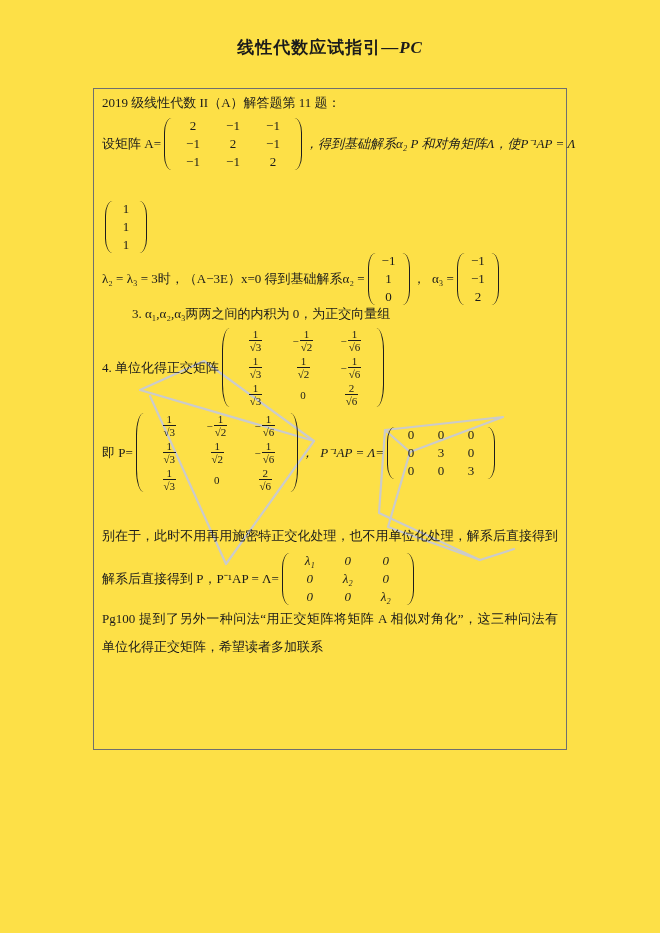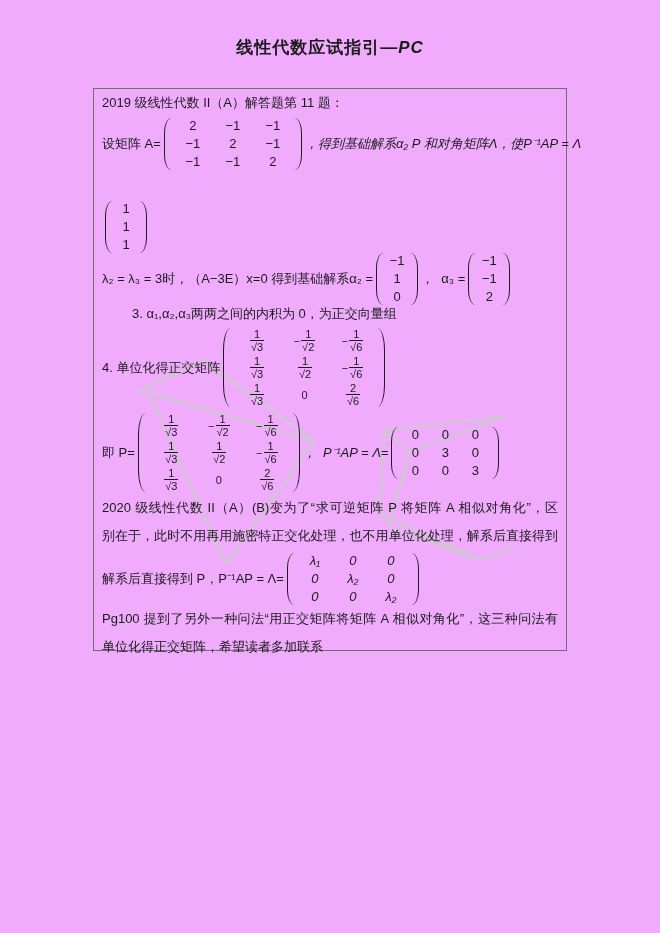--- a/index.html
+++ b/index.html
@@ -1,22 +1,22 @@
 <!DOCTYPE html>
 <html><head>
 <meta charset="utf-8">
 <style>
   html,body{margin:0;padding:0;background:#e9e9e9;}
-  .page{position:relative;width:660px;height:933px;background:#f0abfc;margin:0 auto;
-        font-family:Liberation Sans, sans-serif;color:#1b1b1b;overflow:hidden;}
+  .page{position:relative;width:660px;height:933px;background:#fde047;margin:0 auto;
+        font-family:Liberation Serif, serif;color:#1b1b1b;overflow:hidden;}
   .wm{position:absolute;left:0;top:0;width:660px;height:933px;pointer-events:none;}
   .title{position:absolute;top:36px;left:0;width:660px;text-align:center;
          font-size:17px;font-weight:bold;letter-spacing:1px;}
   .title .sfx{font-style:italic;}
-  .box{position:absolute;left:93px;top:88px;width:474px;height:563px;
+  .box{position:absolute;left:93px;top:88px;width:474px;height:662px;
        border:1px solid #6f6f6f;box-sizing:border-box;}
   .row{position:absolute;left:8px;width:456px;font-size:13px;line-height:18px;}
   .fx{display:flex;align-items:center;flex-wrap:nowrap;}
   .jline{text-align:justify;text-align-last:justify;}
   .seg{white-space:pre;}
   
   .mx{display:inline-flex;align-items:center;margin:0 2px;vertical-align:middle;}
   .mrows{display:flex;flex-direction:column;}
   .mrow{display:flex;justify-content:center;}
   .mc{text-align:center;line-height:18px;font-size:13px;}
@@ -299,21 +299,20 @@
             <span class="mrow">
               <span class="mc">0</span>
               <span class="mc">0</span>
               <span class="mc">3</span>
             </span>
           </span>
           <span class="pr"></span>
         </span>
     </div>
 
-    <div class="row jline" style="top:410px;">2020 级线性代数 II（A）(B)变为了“求可逆矩阵 P 将矩阵 A 相似对角化”，区</div>
     <div class="row jline" style="top:438px;">别在于，此时不用再用施密特正交化处理，也不用单位化处理，解系后直接得到</div>
 
     <div class="row fx" style="top:463px;">
       <span class="seg">解系后直接得到 P，P⁻¹AP = Λ=</span>
       <span class="mx mx-l">
           <span class="pl"></span>
           <span class="mrows">
             <span class="mrow">
               <span class="mc">λ₁</span>
               <span class="mc">0</span>

